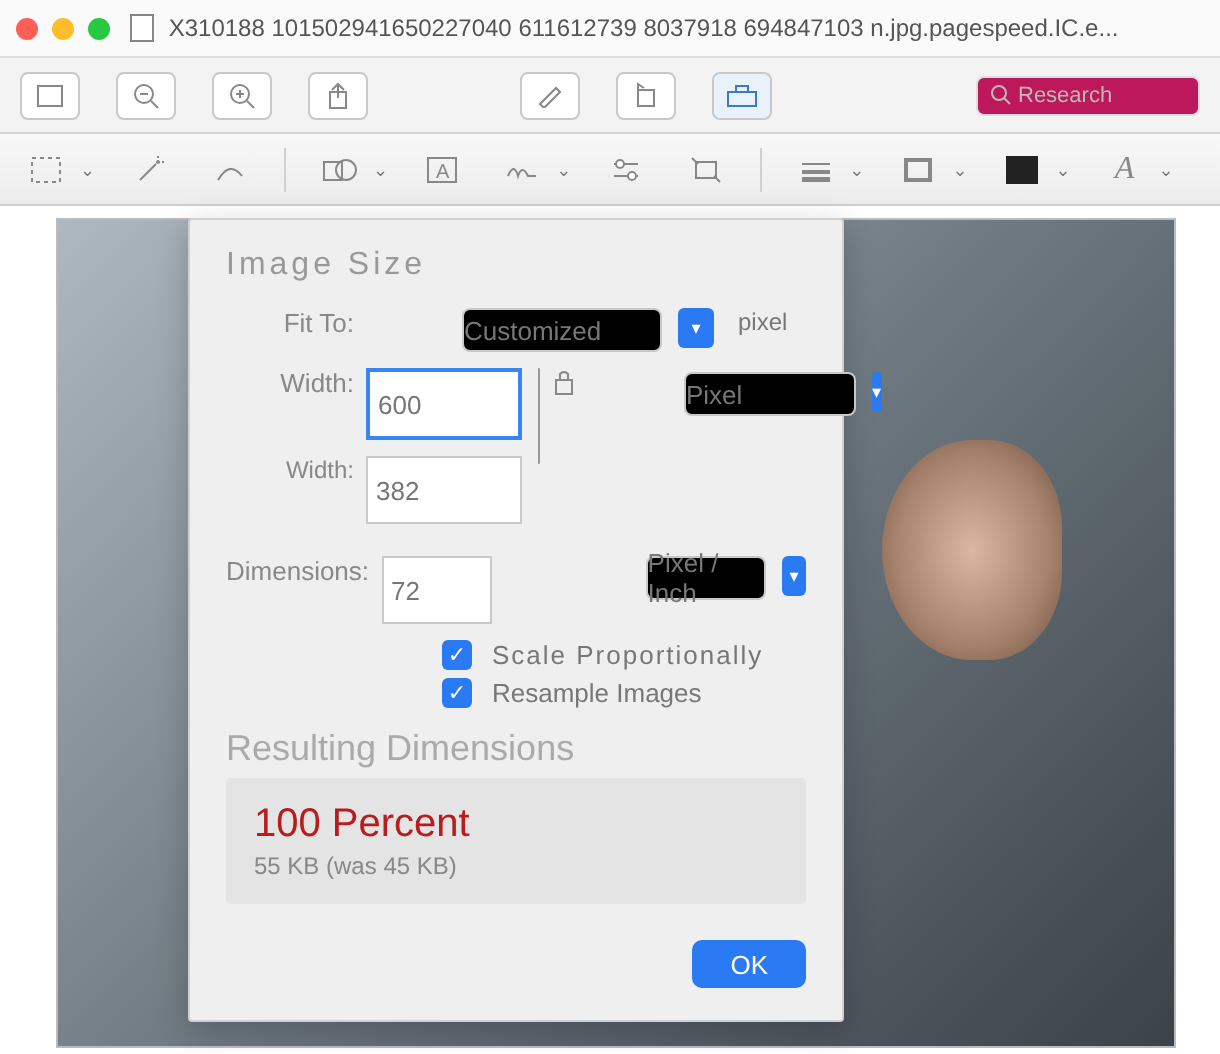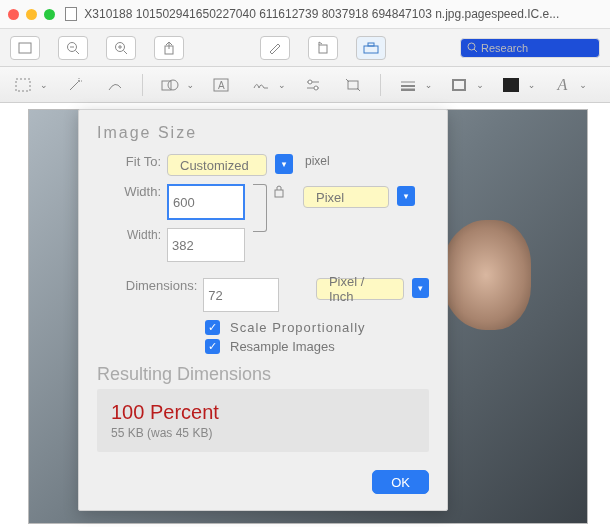--- a/index.html
+++ b/index.html
@@ -28,24 +28,24 @@
   border-bottom: 1px solid #d5d5d5;
 }
 .tbtn {
   width: 30px; height: 24px; border: 1px solid #c8c8c8;
   border-radius: 4px; background: #fff; display: flex;
   align-items: center; justify-content: center; color: #777;
   font-size: 13px;
 }
 .tbtn.tr { background: #e9f2fb; }
 .search {
-  margin-left: auto; width: 140px; height: 20px;
+  margin-left: auto; width: 112px; height: 20px;
   border: 1px solid #ddd; border-radius: 4px;
   font-size: 11px; color: #bbb; padding-left: 6px;
-  display: flex; align-items: center; background: #1d4ed8;
+  display: flex; align-items: center; background: #be185d;
 }
 
 .toolbar2 {
   height: 36px; display: flex; align-items: center;
   padding: 0 10px; gap: 14px;
   background: linear-gradient(#f8f8f8,#ececec);
   border-bottom: 1px solid #cfcfcf;
 }
 .ibtn {
   width: 26px; height: 22px; display: flex;
@@ -65,34 +65,34 @@
   background: linear-gradient(135deg,#aeb8c0,#6d7880 50%,#3b4248);
   border: 1px solid #bbb;
 }
 .ear {
   position: absolute; top: 110px; right: 56px; width: 90px; height: 110px;
   background: radial-gradient(ellipse at 50% 50%, #d9b7a0, #a7836d 60%, #6a5040);
   border-radius: 50% 40% 40% 50%;
 }
 
 .dialog {
-  position: absolute; top: 6px; left: 78px; width: 370px;
+  position: absolute; top: 6px; left: 94px; width: 328px;
   background: #efefef; border: 1px solid #d0d0d0; border-radius: 2px;
   padding: 14px 18px 16px; box-shadow: 0 4px 16px rgba(0,0,0,0.2);
   color: #777;
 }
 .dtitle { font-size: 16px; color: #999; letter-spacing: 2px; margin-bottom: 12px; }
 .row { display: flex; margin-bottom: 8px; gap: 6px; }
 .lbl { text-align: right; color: #888; }
 .lbl.w1 { width: 64px; }
 .lbl.w2 { width: 104px; }
 .sel {
   height: 22px; border: 1px solid #c8c8c8; border-radius: 4px;
-  background: #fef9c3; display: flex; align-items: center;
-  padding: 0 12px; font-size: 13px;
+  background: #000000; display: flex; align-items: center;
+  padding: 0 0; font-size: 13px; margin-left: 48px;
 }
 .selbtn {
   width: 18px; height: 20px; background: #2a7af3;
   border-radius: 3px; display: flex; align-items: center;
   justify-content: center; color: #fff; font-size: 9px;
   margin-left: 2px;
 }
 .inp {
   height: 22px; border: 1px solid #c8c8c8; background: #fff;
   padding: 16px 4px; font-size: 13px; display: flex; align-items: center;

